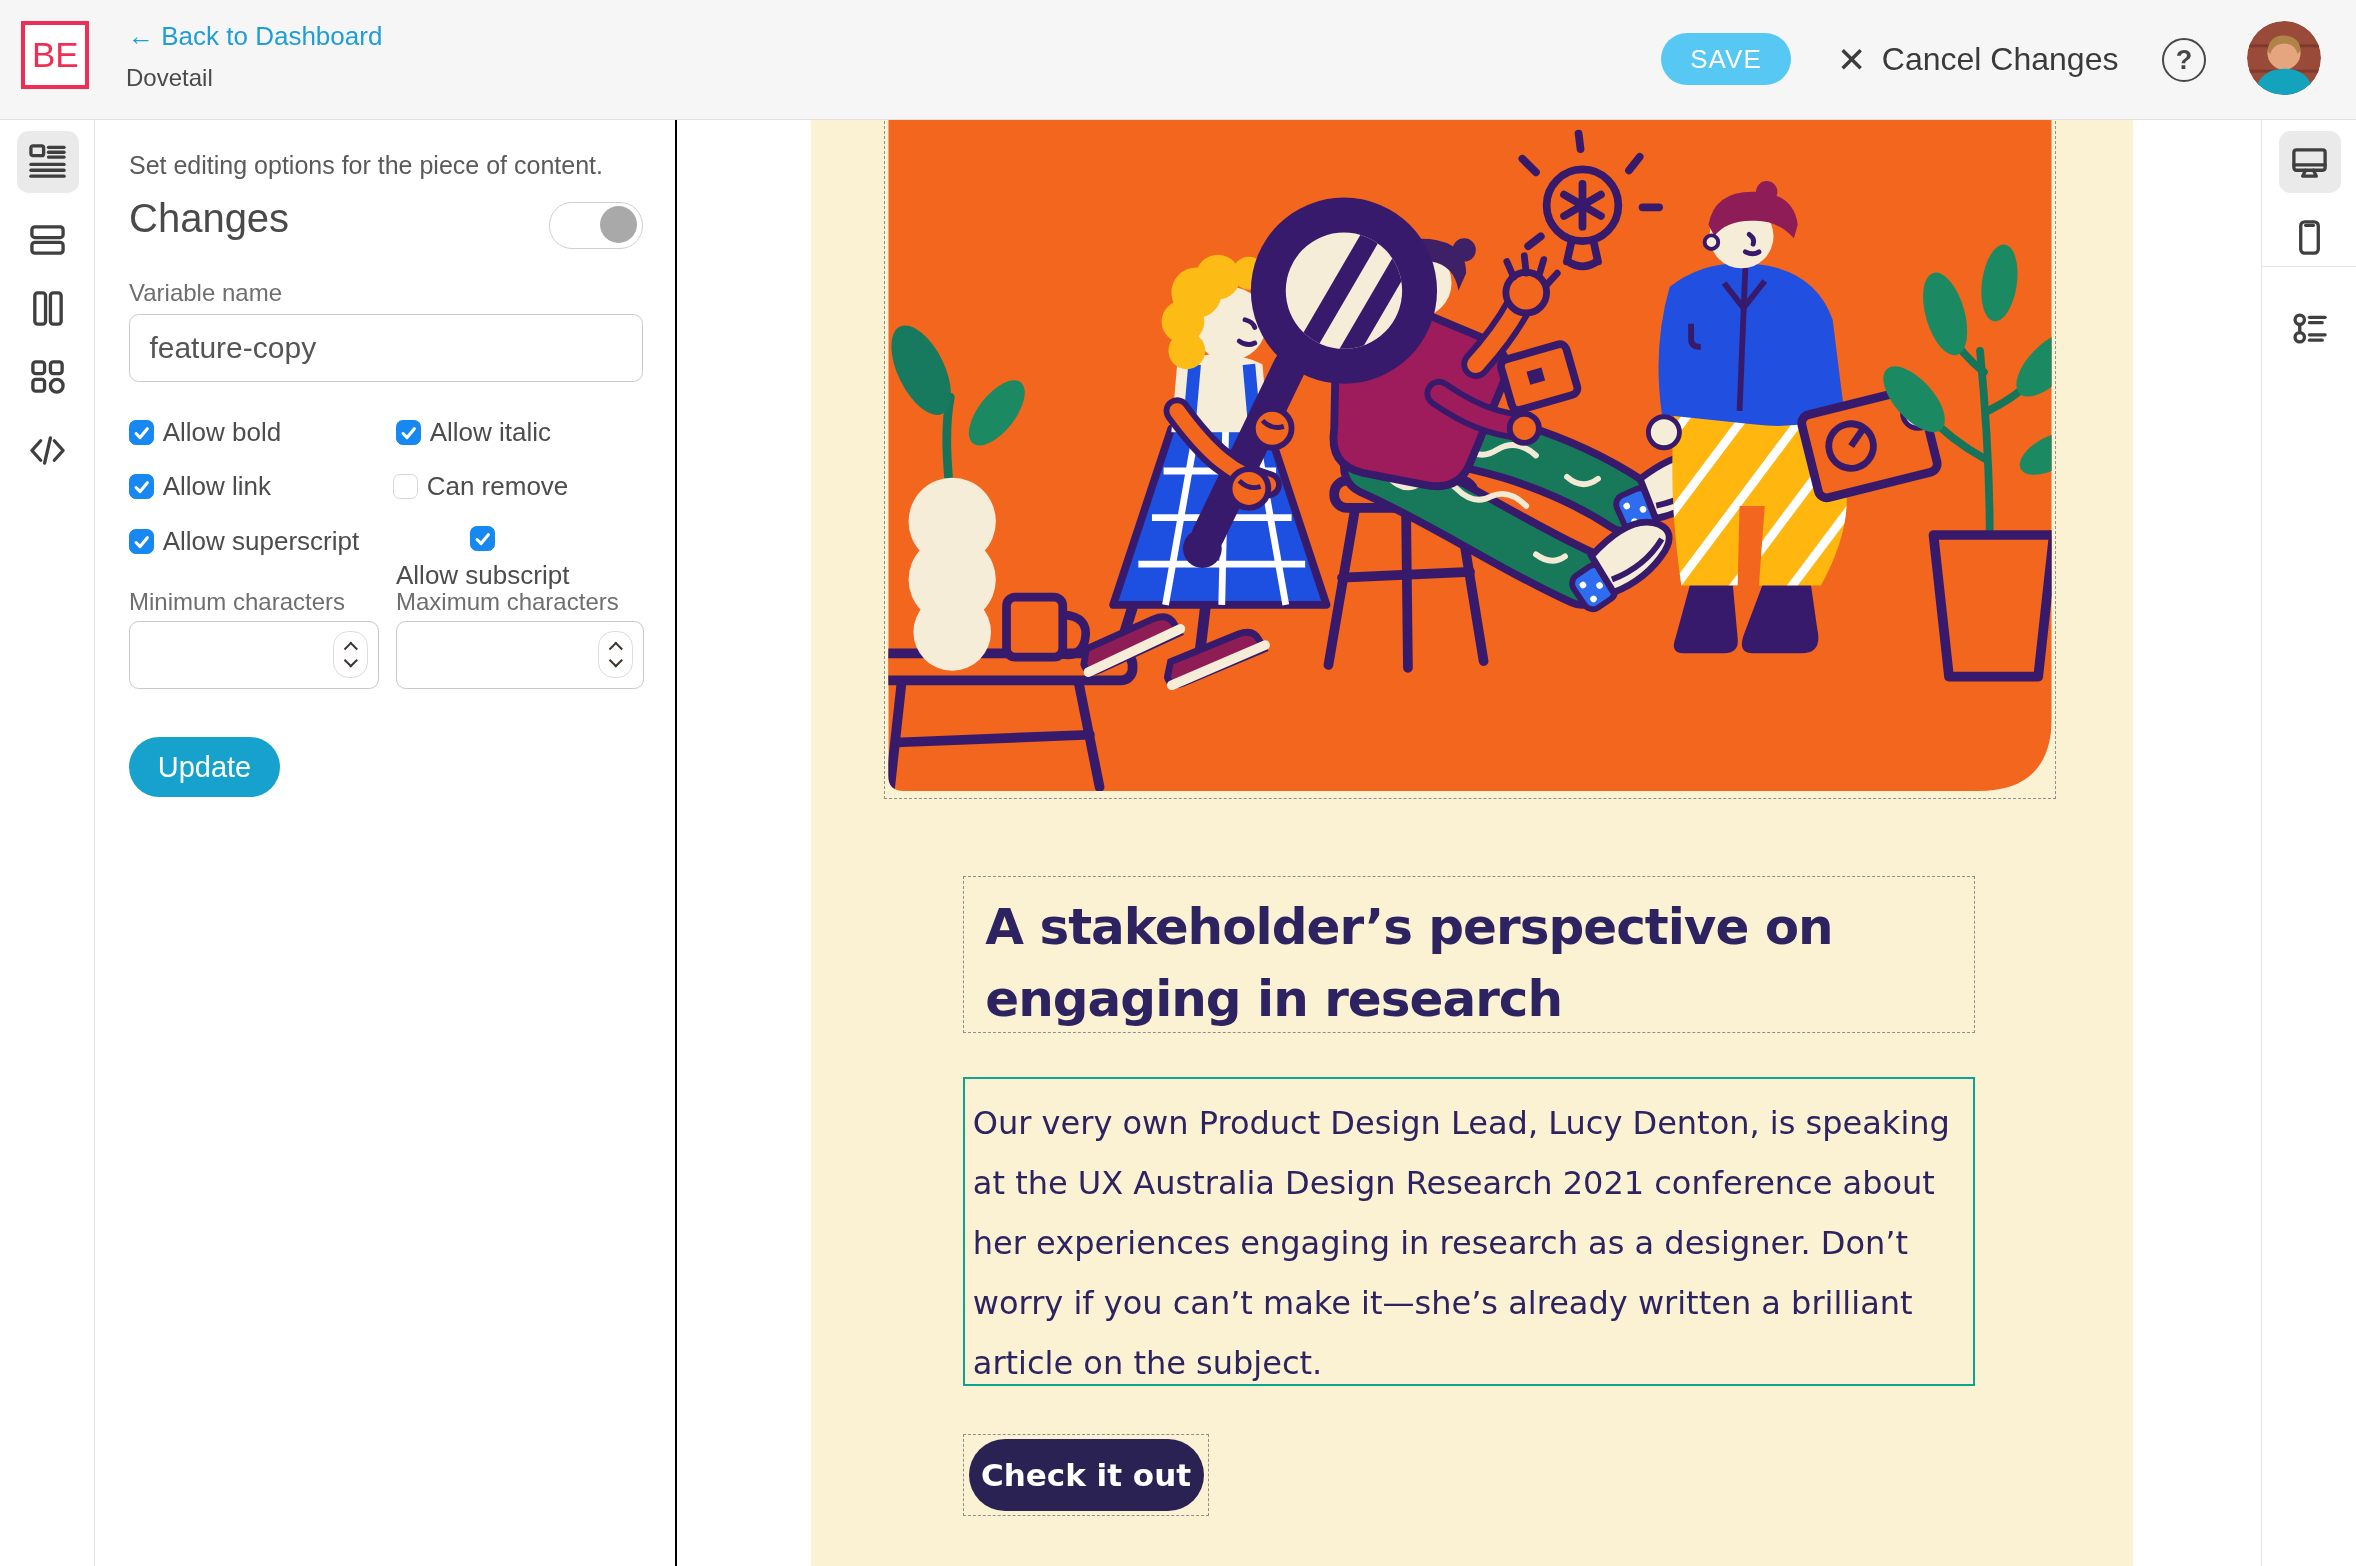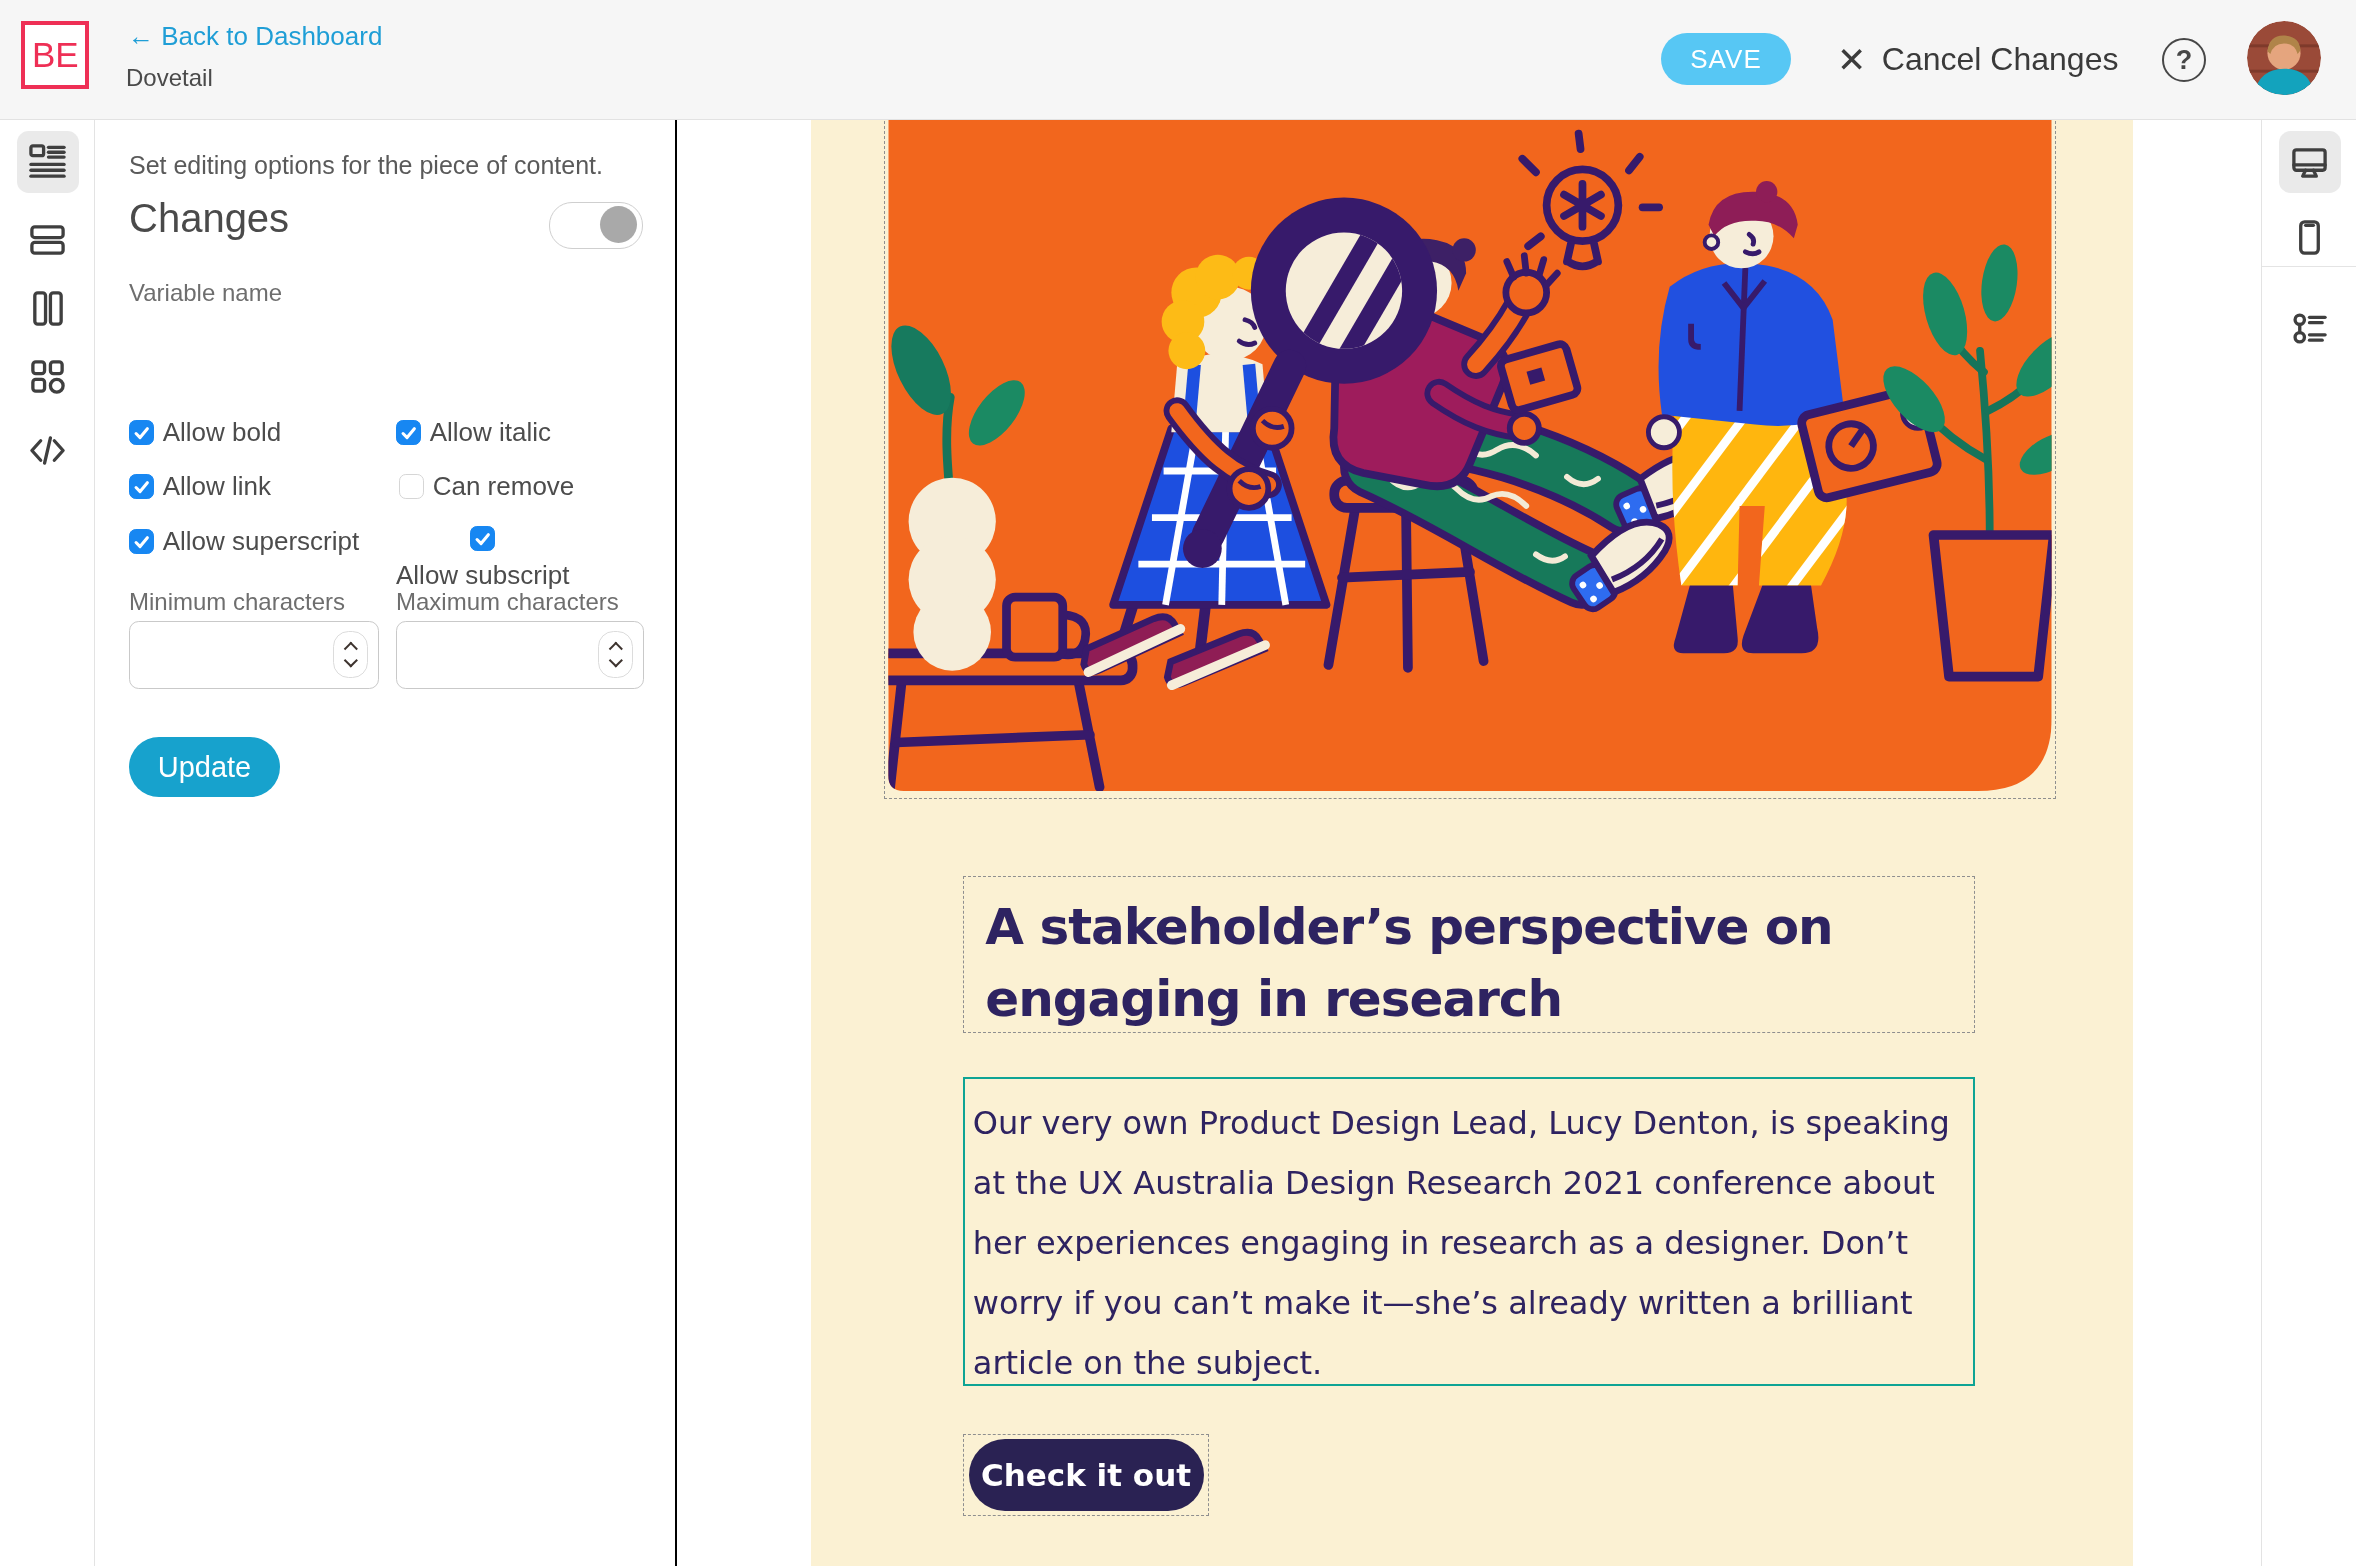--- a/index.html
+++ b/index.html
@@ -135,20 +135,21 @@
 </div>
 
 <div class="panel">
   <div class="panel-intro">Set editing options for the piece of content.</div>
   <div class="editable-label">Changes</div>
   <div class="toggle on">
     <div class="knob"></div>
   </div>
 
   <div class="field-label" style="left:34px; top:159px;">Variable name</div>
+  <input class="text-input" type="text" value="feature-copy" style="">
 
   <div class="cb-grid">
     <label class="cb on" style="left:0; top:0;">
       <span class="cb-box">
           <svg width="19.4" height="19.4" viewBox="0 0 24 24">
             <path d="M5 13 L10 18 L19 7" stroke="#fff" stroke-width="3.8" fill="none" stroke-linecap="round" stroke-linejoin="round"></path>
           </svg>
         </span>
       <span class="cb-label">Allow bold</span>
     </label>
@@ -161,21 +162,21 @@
       <span class="cb-label">Allow italic</span>
     </label>
     <label class="cb on" style="left:0; top:54px;">
       <span class="cb-box">
           <svg width="19.4" height="19.4" viewBox="0 0 24 24">
             <path d="M5 13 L10 18 L19 7" stroke="#fff" stroke-width="3.8" fill="none" stroke-linecap="round" stroke-linejoin="round"></path>
           </svg>
         </span>
       <span class="cb-label">Allow link</span>
     </label>
-    <label class="cb" style="left:270px; top:54px;text-align:right;">
+    <label class="cb" style="left:264px; top:54px;text-align:right;">
       <span class="cb-box"></span>
       <span class="cb-label">Can remove</span>
     </label>
     <label class="cb on" style="left:0; top:109px;">
       <span class="cb-box">
           <svg width="19.4" height="19.4" viewBox="0 0 24 24">
             <path d="M5 13 L10 18 L19 7" stroke="#fff" stroke-width="3.8" fill="none" stroke-linecap="round" stroke-linejoin="round"></path>
           </svg>
         </span>
       <span class="cb-label">Allow superscript</span>

